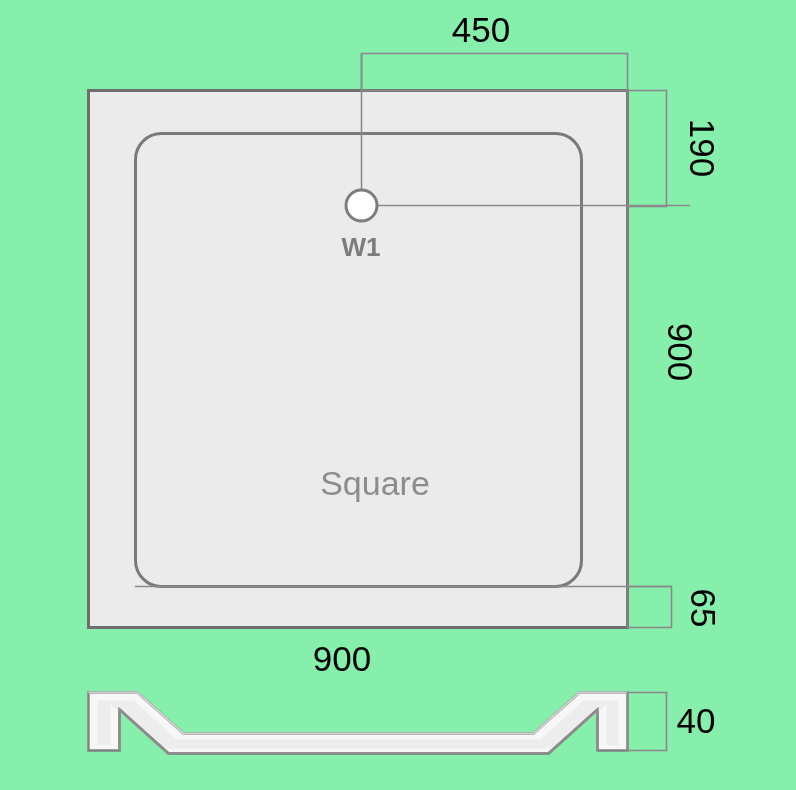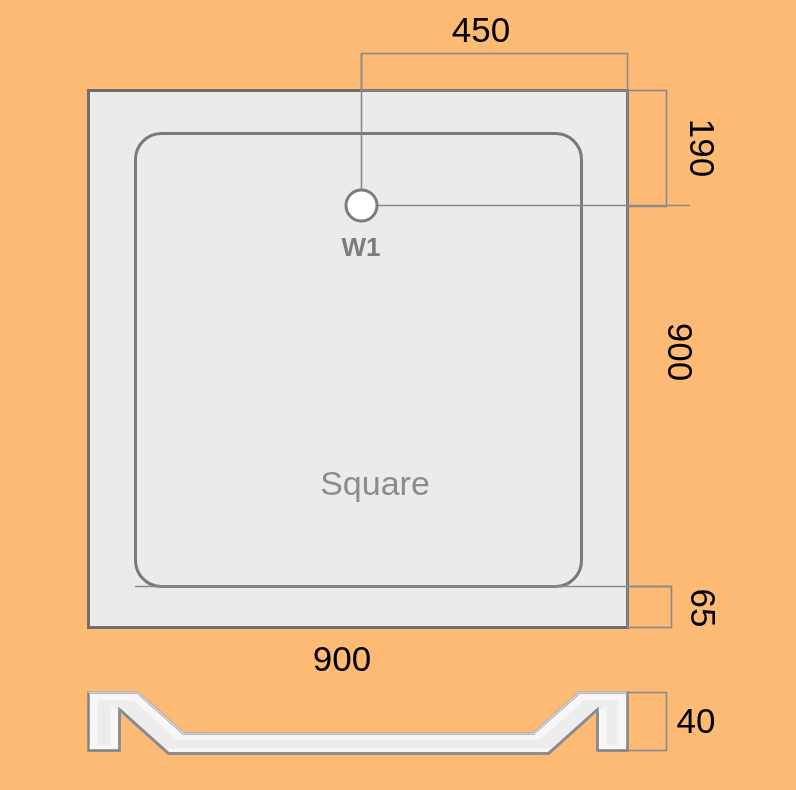--- a/index.html
+++ b/index.html
@@ -8,21 +8,21 @@
     padding: 0;
     background: #ffffff;
   }
   body {
     font-family: "Liberation Sans", sans-serif;
   }
   #drawing-root {
     position: relative;
     width: 796px;
     height: 790px;
-    background: #fdba74;
+    background: #86efac;
     overflow: hidden;
     text-decoration: underline;
   }
   #drawing-svg {
     position: absolute;
     top: 0;
     left: 0;
     width: 796px;
     height: 790px;
     display: block;

